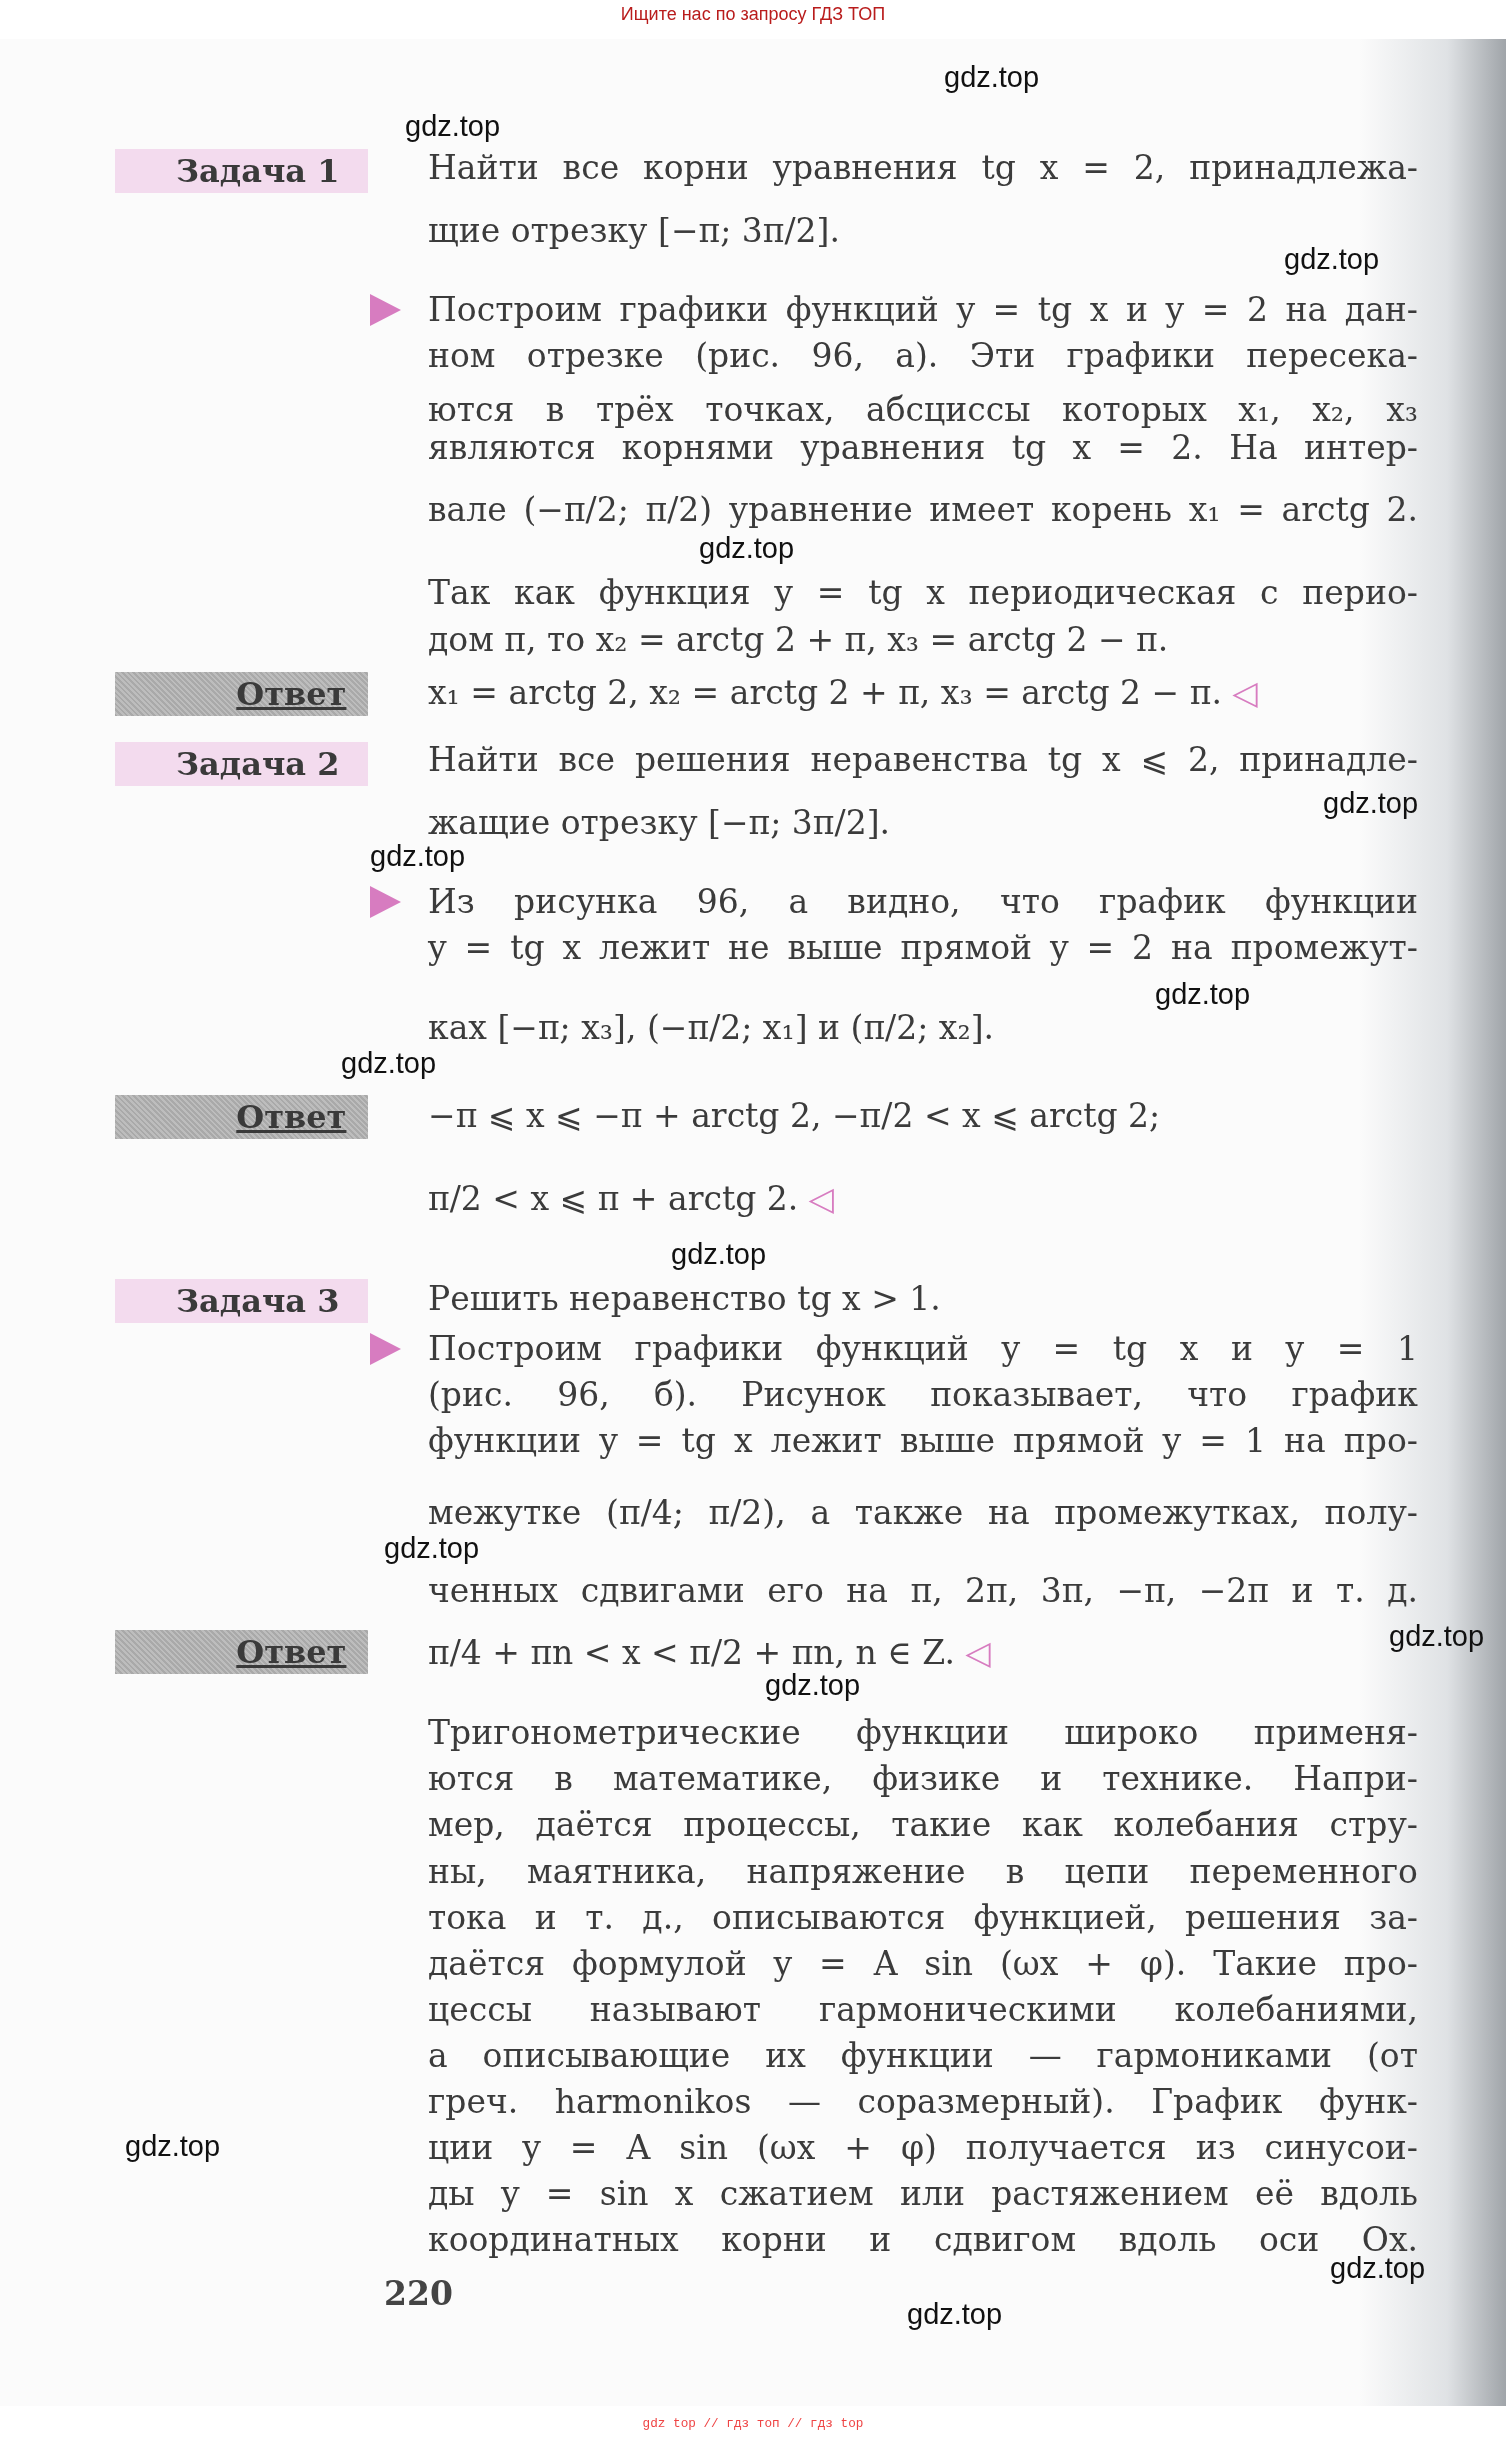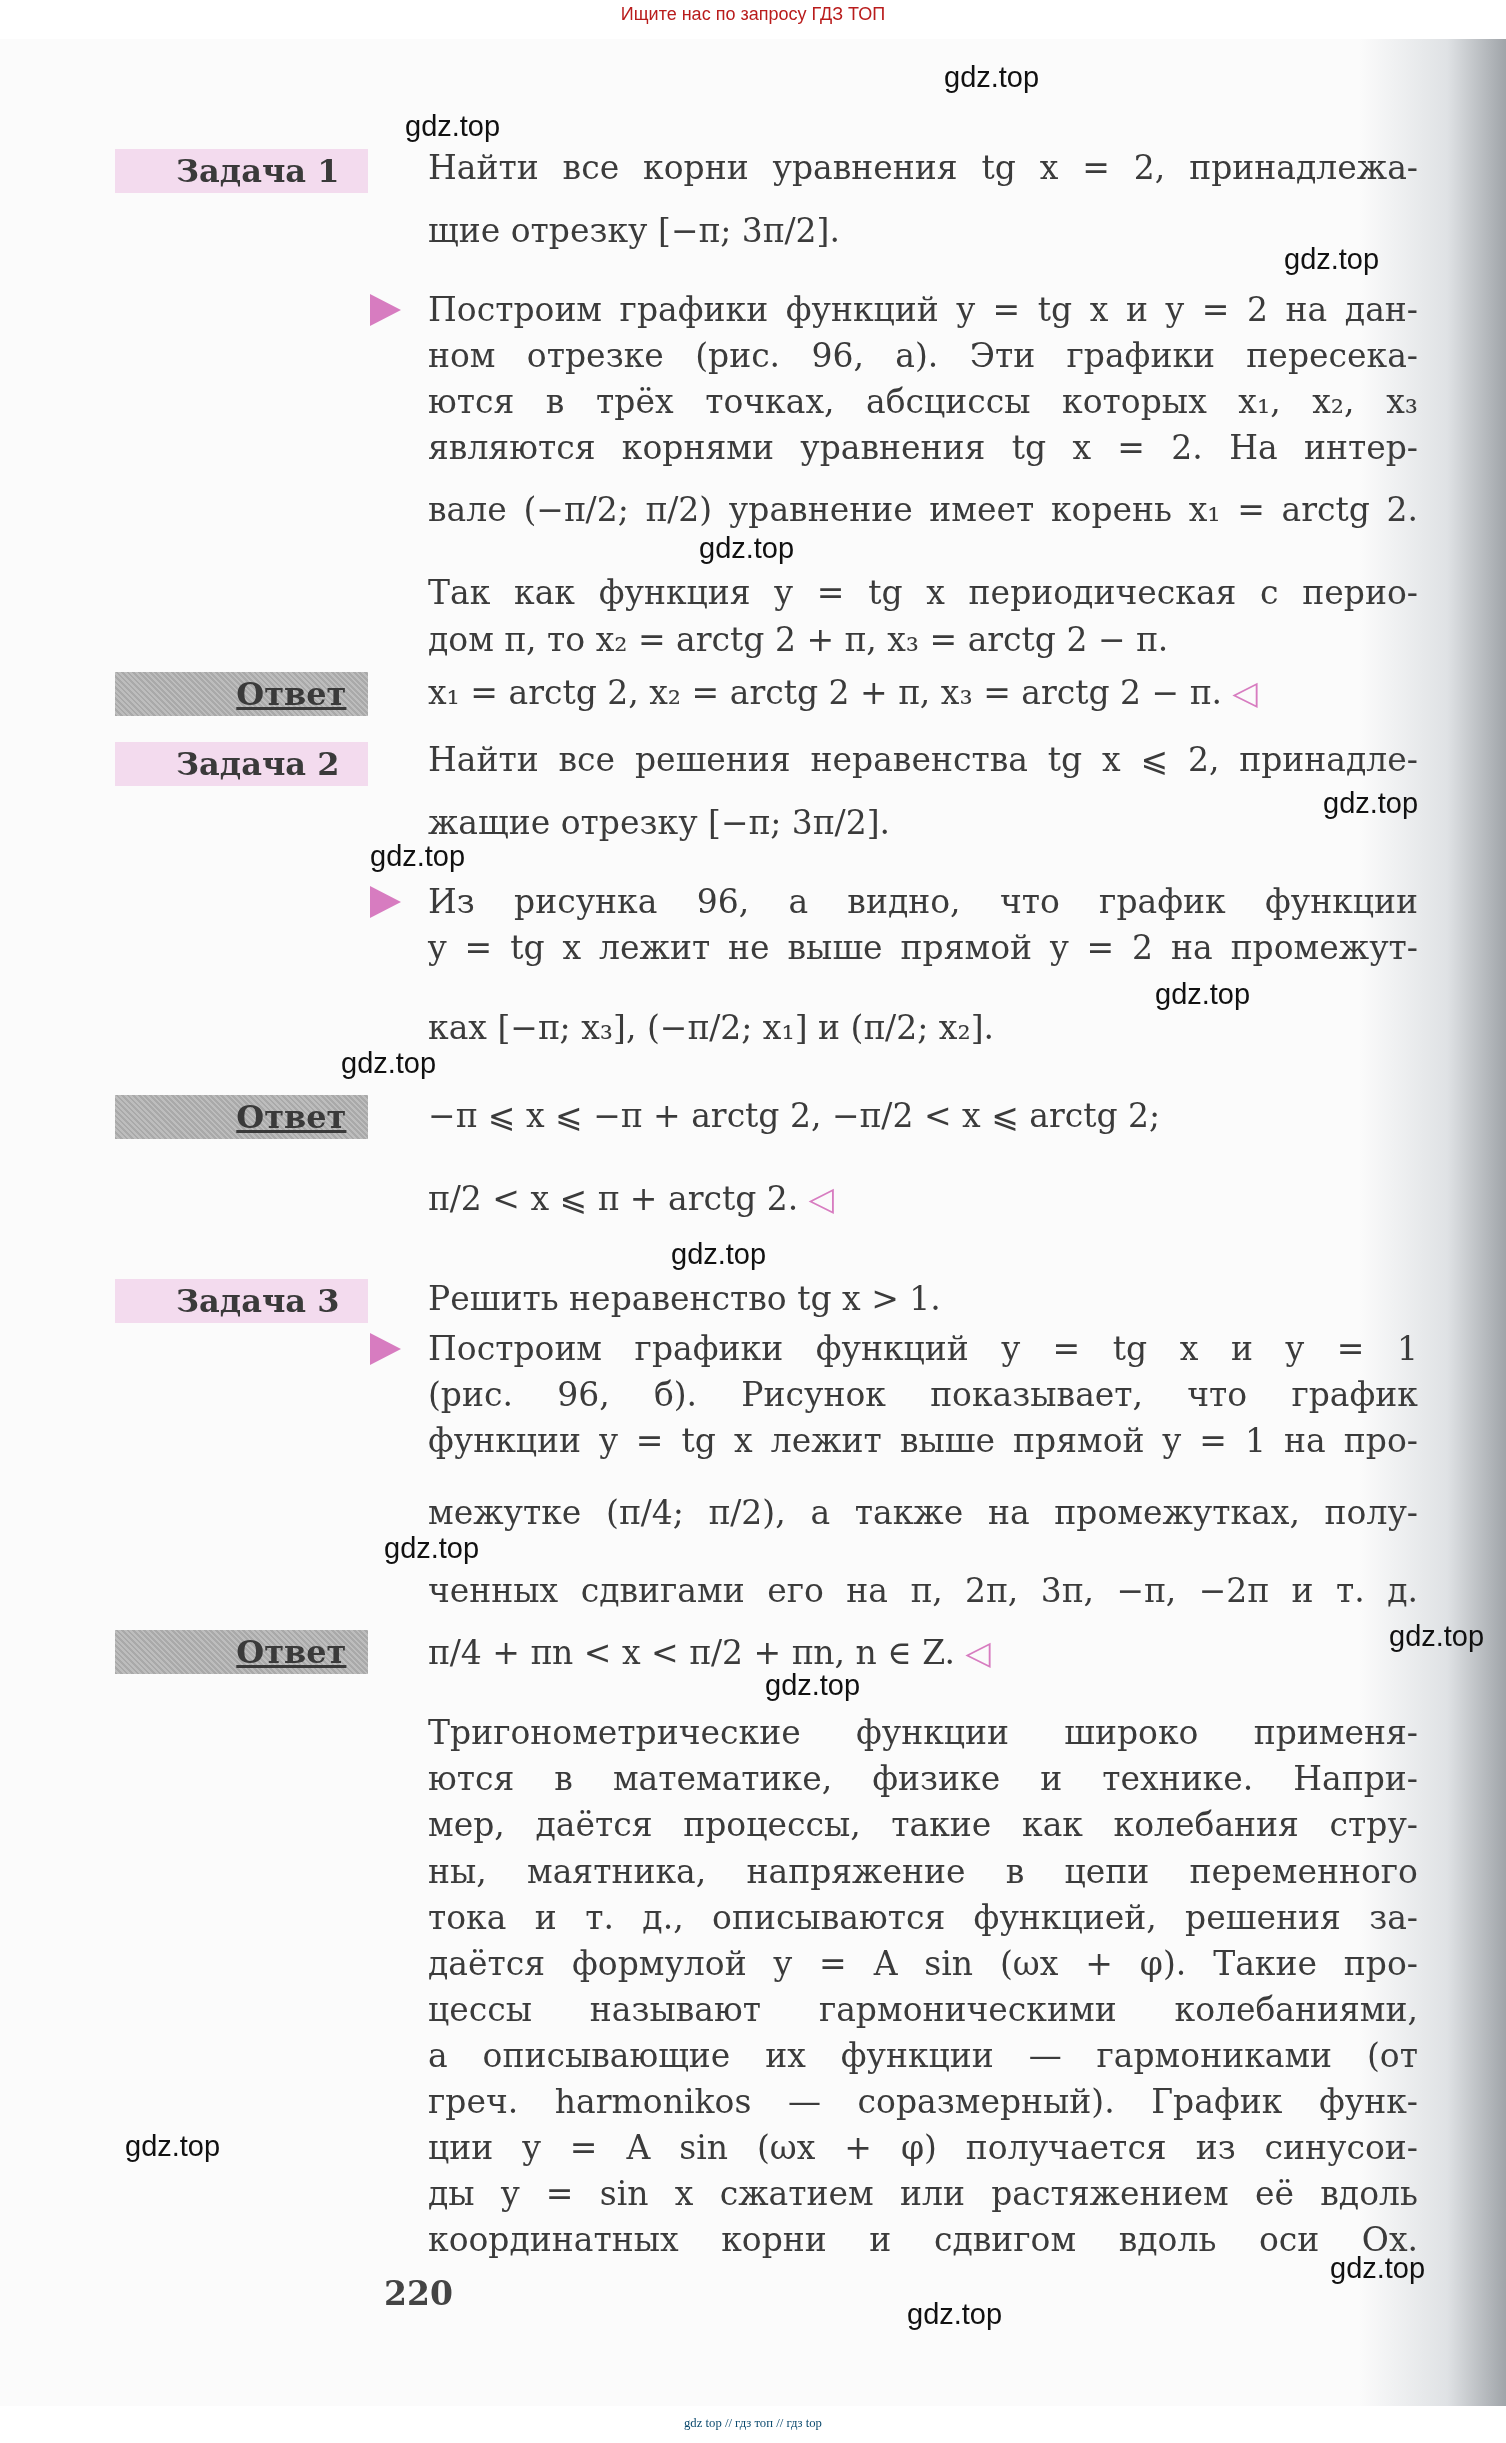--- a/index.html
+++ b/index.html
@@ -1,21 +1,21 @@
 <!DOCTYPE html>
 <html><head>
 <meta charset="utf-8">
 <style>
   html,body{margin:0;padding:0;}
   body{width:1506px;height:2444px;position:relative;background:#ffffff;overflow:hidden;
        font-family:"DejaVu Serif","Liberation Serif",serif;color:#3b3b3b;}
   .top-banner{position:absolute;top:3.9px;left:0;width:1506px;text-align:center;
        font-family:"Liberation Sans",sans-serif;font-size:18px;color:#b91c1c;}
   .bottom-banner{position:absolute;top:2416px;left:0;width:1506px;text-align:center;
-       font-family:Liberation Serif, serif;font-size:12.7px;color:#0c4a6e;}
+       font-family:Liberation Mono, monospace;font-size:12.7px;color:#ef4444;}
   .page{position:absolute;left:0;top:39px;width:1506px;height:2367px;background:#fbfbfb;}
   .shadow{position:absolute;right:0;top:39px;width:147px;height:2367px;
        background:linear-gradient(to right,rgba(255,255,255,0) 0%,rgba(200,205,210,0.55) 60%,rgba(150,155,160,0.9) 100%);}
   .badge{position:absolute;left:115px;width:253px;height:44px;font-weight:bold;font-size:32px;
        box-sizing:border-box;line-height:44px;color:#3a3a3a;}
   .badge.task{background:#f3dbee;padding-left:61px;}
   .badge.answer{background:repeating-linear-gradient(45deg,#a9a9a9 0 2px,#bdbdbd 2px 3.9px);text-align:right;padding-right:21.6px;text-decoration:underline;}
   .line{position:absolute;left:428px;width:990px;font-size:33px;line-height:46px;white-space:nowrap;
        text-align:justify;text-align-last:justify;}
   .line.nojust{text-align-last:left;}
@@ -30,21 +30,21 @@
 <div class="top-banner">Ищите нас по запросу ГДЗ ТОП</div>
 <div class="page"></div>
 <div class="shadow"></div>
 
 <div class="badge task" style="top:149px">Задача 1</div>
 <div class="line" style="top:145px">Найти все корни уравнения tg x = 2, принадлежа-</div>
 <div class="line nojust" style="top:208px">щие отрезку [−π; 3π/2].</div>
 <div class="arrow" style="top:294px"></div>
 <div class="line" style="top:287px">Построим графики функций y = tg x и y = 2 на дан-</div>
 <div class="line" style="top:333px">ном отрезке (рис. 96, а). Эти графики пересека-</div>
-<div class="line" style="top:379px">ются в трёх точках, абсциссы которых x₁, x₂, x₃</div>
+<div class="line" style="top:387px">ются в трёх точках, абсциссы которых x₁, x₂, x₃</div>
 <div class="line" style="top:425px">являются корнями уравнения tg x = 2. На интер-</div>
 <div class="line" style="top:487px">вале (−π/2; π/2) уравнение имеет корень x₁ = arctg 2.</div>
 <div class="line" style="top:570px">Так как функция y = tg x периодическая с перио-</div>
 <div class="line nojust" style="top:617px">дом π, то x₂ = arctg 2 + π, x₃ = arctg 2 − π.</div>
 <div class="badge answer" style="top:672px">Ответ</div>
 <div class="line nojust" style="top:670px">
   <span>x₁ = arctg 2,  x₂ = arctg 2 + π,  x₃ = arctg 2 − π.</span>
   <span class="end-mark">◁</span>
 </div>
 

